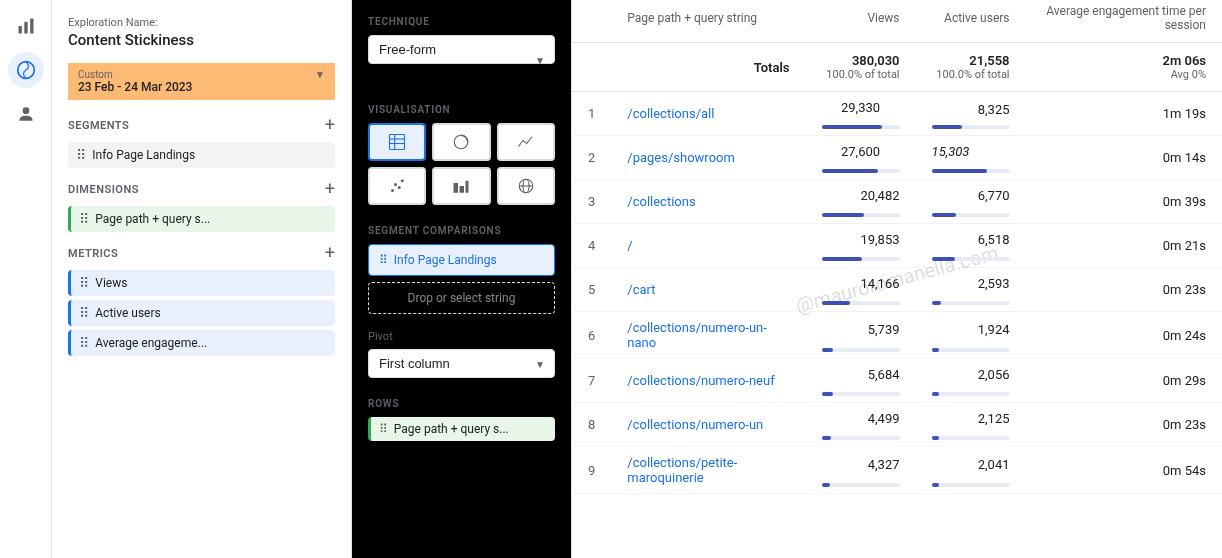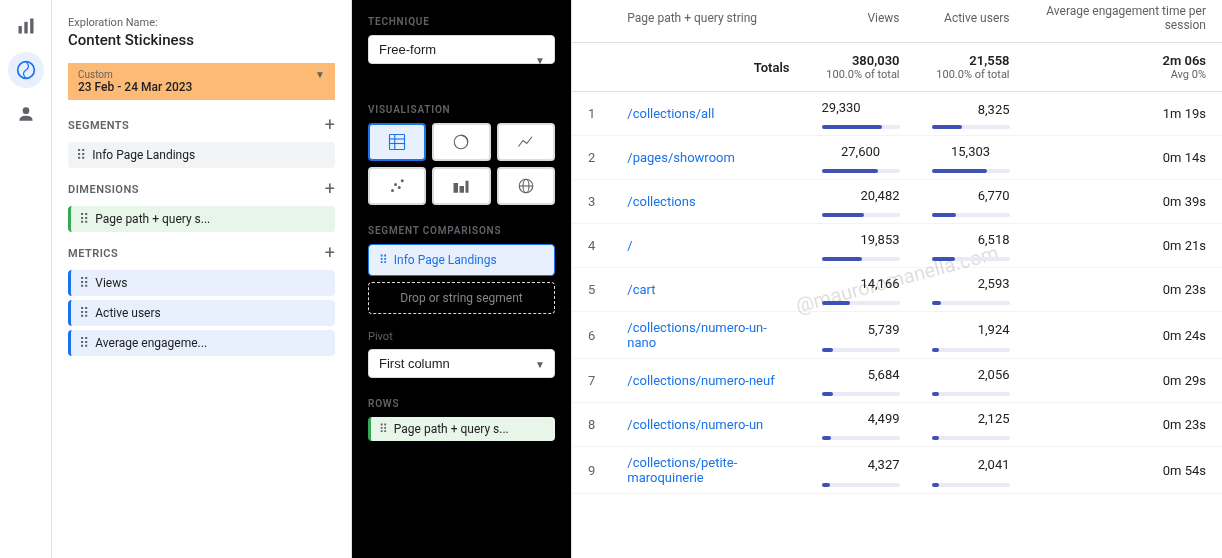--- a/index.html
+++ b/index.html
@@ -435,21 +435,21 @@
         </svg>
     </div>
   </div>
 
   <div class="config-section-title">SEGMENT COMPARISONS</div>
   <div class="segment-comparison-box">
     <span style="margin-right:6px; color:#1a73e8;">⠿</span>
     <span>Info Page Landings</span>
   </div>
   <div class="segment-comparison-drop">
-    <span>Drop or string segment</span>
+    <span>Drop or select string</span>
   </div>
 
   <div class="pivot-label">Pivot</div>
   <div class="pivot-select-wrapper">
     <select class="pivot-select">
       <option>First column</option>
     </select>
   </div>
 
   <div class="rows-title">ROWS</div>
@@ -486,21 +486,21 @@
         </td>
         <td>
           <span>2m 06s</span>
           <span class="totals-sub">Avg 0%</span>
         </td>
       </tr>
     <tr class="data-row">
           <td>1</td>
           <td style="color: rgb(26, 115, 232); text-align: left;">/collections/all</td>
           <td style="position: relative; padding-bottom: 16px;">
-    <span style="display:block; text-align:left; margin-bottom:4px;">29,330</span>
+    <span style="display:block; text-align:center; margin-bottom:4px;">29,330</span>
     <div style="position:absolute; bottom:6px; left:16px; right:16px; height:4px; background:#e8eaf6; border-radius:2px;">
       <div style="width:77%; height:4px; background:#3f51b5; border-radius:2px;"></div>
     </div>
   </td>
           <td style="position: relative; padding-bottom: 16px;">
     <span style="display:block; text-align:right; ">8,325</span>
     <div style="position:absolute; bottom:6px; left:16px; right:16px; height:4px; background:#e8eaf6; border-radius:2px;">
       <div style="width:39%; height:4px; background:#3f51b5; border-radius:2px;"></div>
     </div>
   </td>
@@ -509,21 +509,21 @@
         <tr class="data-row">
           <td>2</td>
           <td style="color: rgb(26, 115, 232); text-align: left;">/pages/showroom</td>
           <td style="position: relative; padding-bottom: 16px;">
     <span style="display:block; text-align:center; margin-bottom:4px;">27,600</span>
     <div style="position:absolute; bottom:6px; left:16px; right:16px; height:4px; background:#e8eaf6; border-radius:2px;">
       <div style="width:73%; height:4px; background:#3f51b5; border-radius:2px;"></div>
     </div>
   </td>
           <td style="position: relative; padding-bottom: 16px;">
-    <span style="display:block; text-align:center; margin-bottom:4px;">15,303</span>
+    <span style="display:block; text-align:left; margin-bottom:4px;font-style:italic;">15,303</span>
     <div style="position:absolute; bottom:6px; left:16px; right:16px; height:4px; background:#e8eaf6; border-radius:2px;">
       <div style="width:71%; height:4px; background:#3f51b5; border-radius:2px;"></div>
     </div>
   </td>
           <td>0m 14s</td>
         </tr>
         <tr class="data-row">
           <td>3</td>
           <td style="color: rgb(26, 115, 232); text-align: left;">/collections</td>
           <td style="position: relative; padding-bottom: 16px;">

